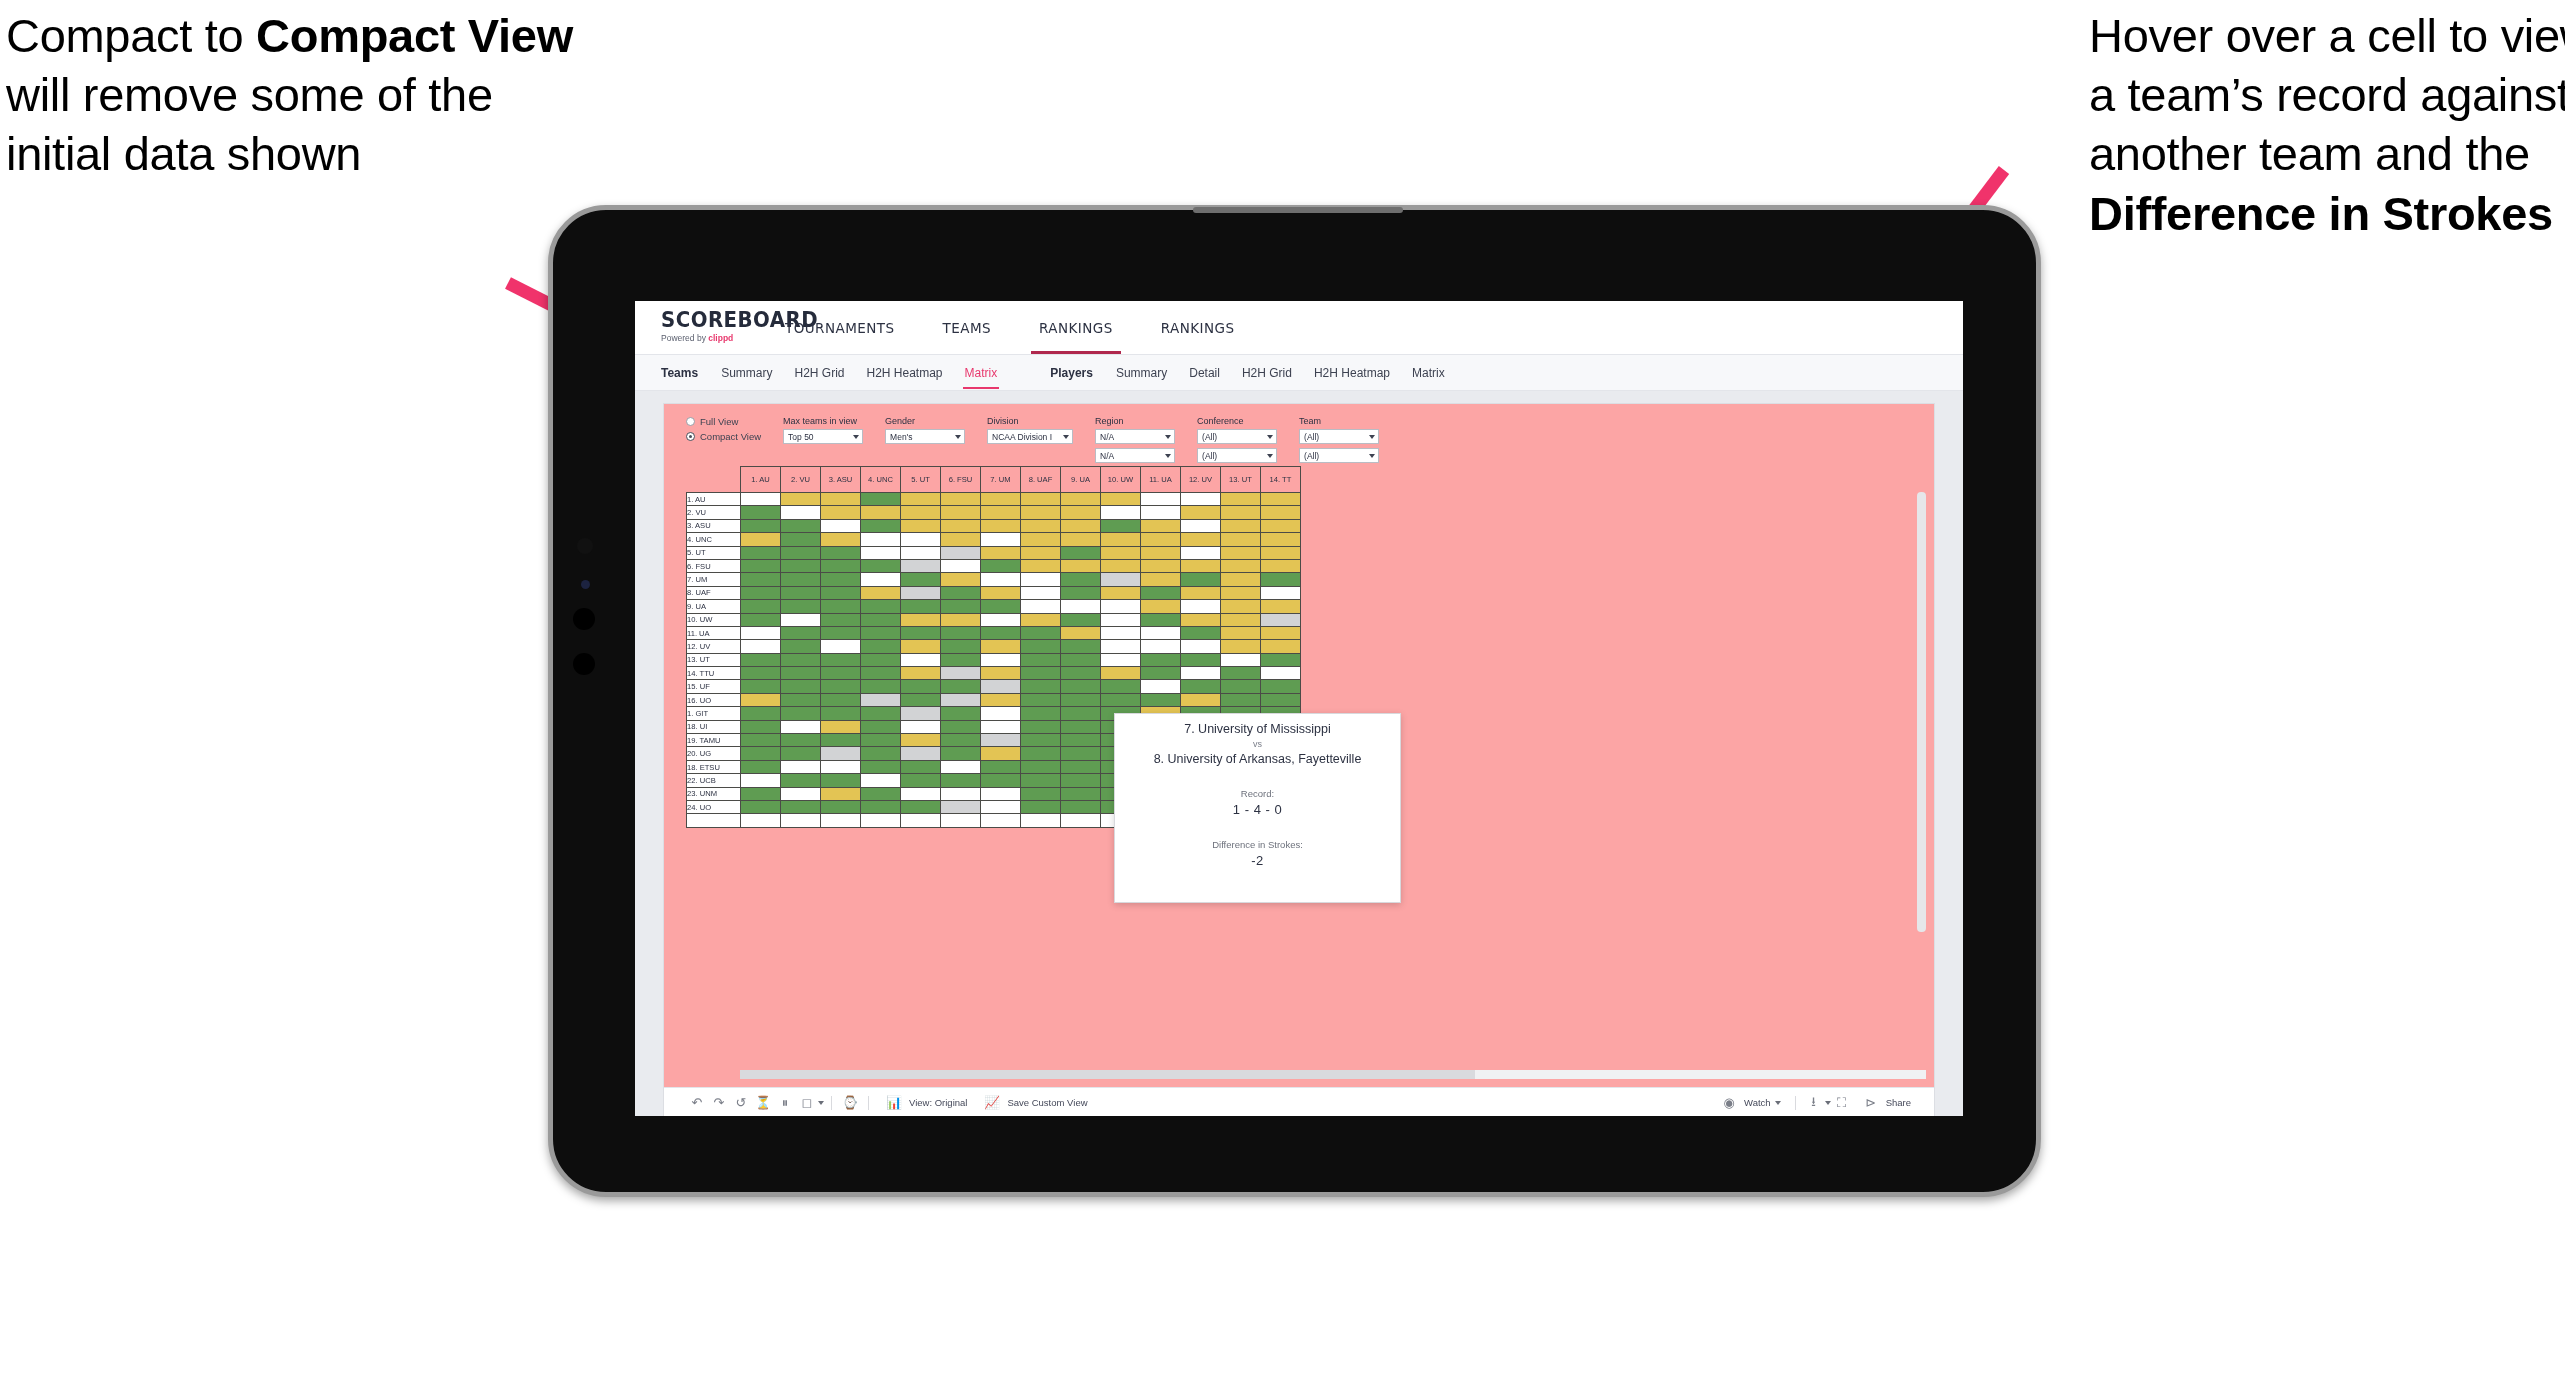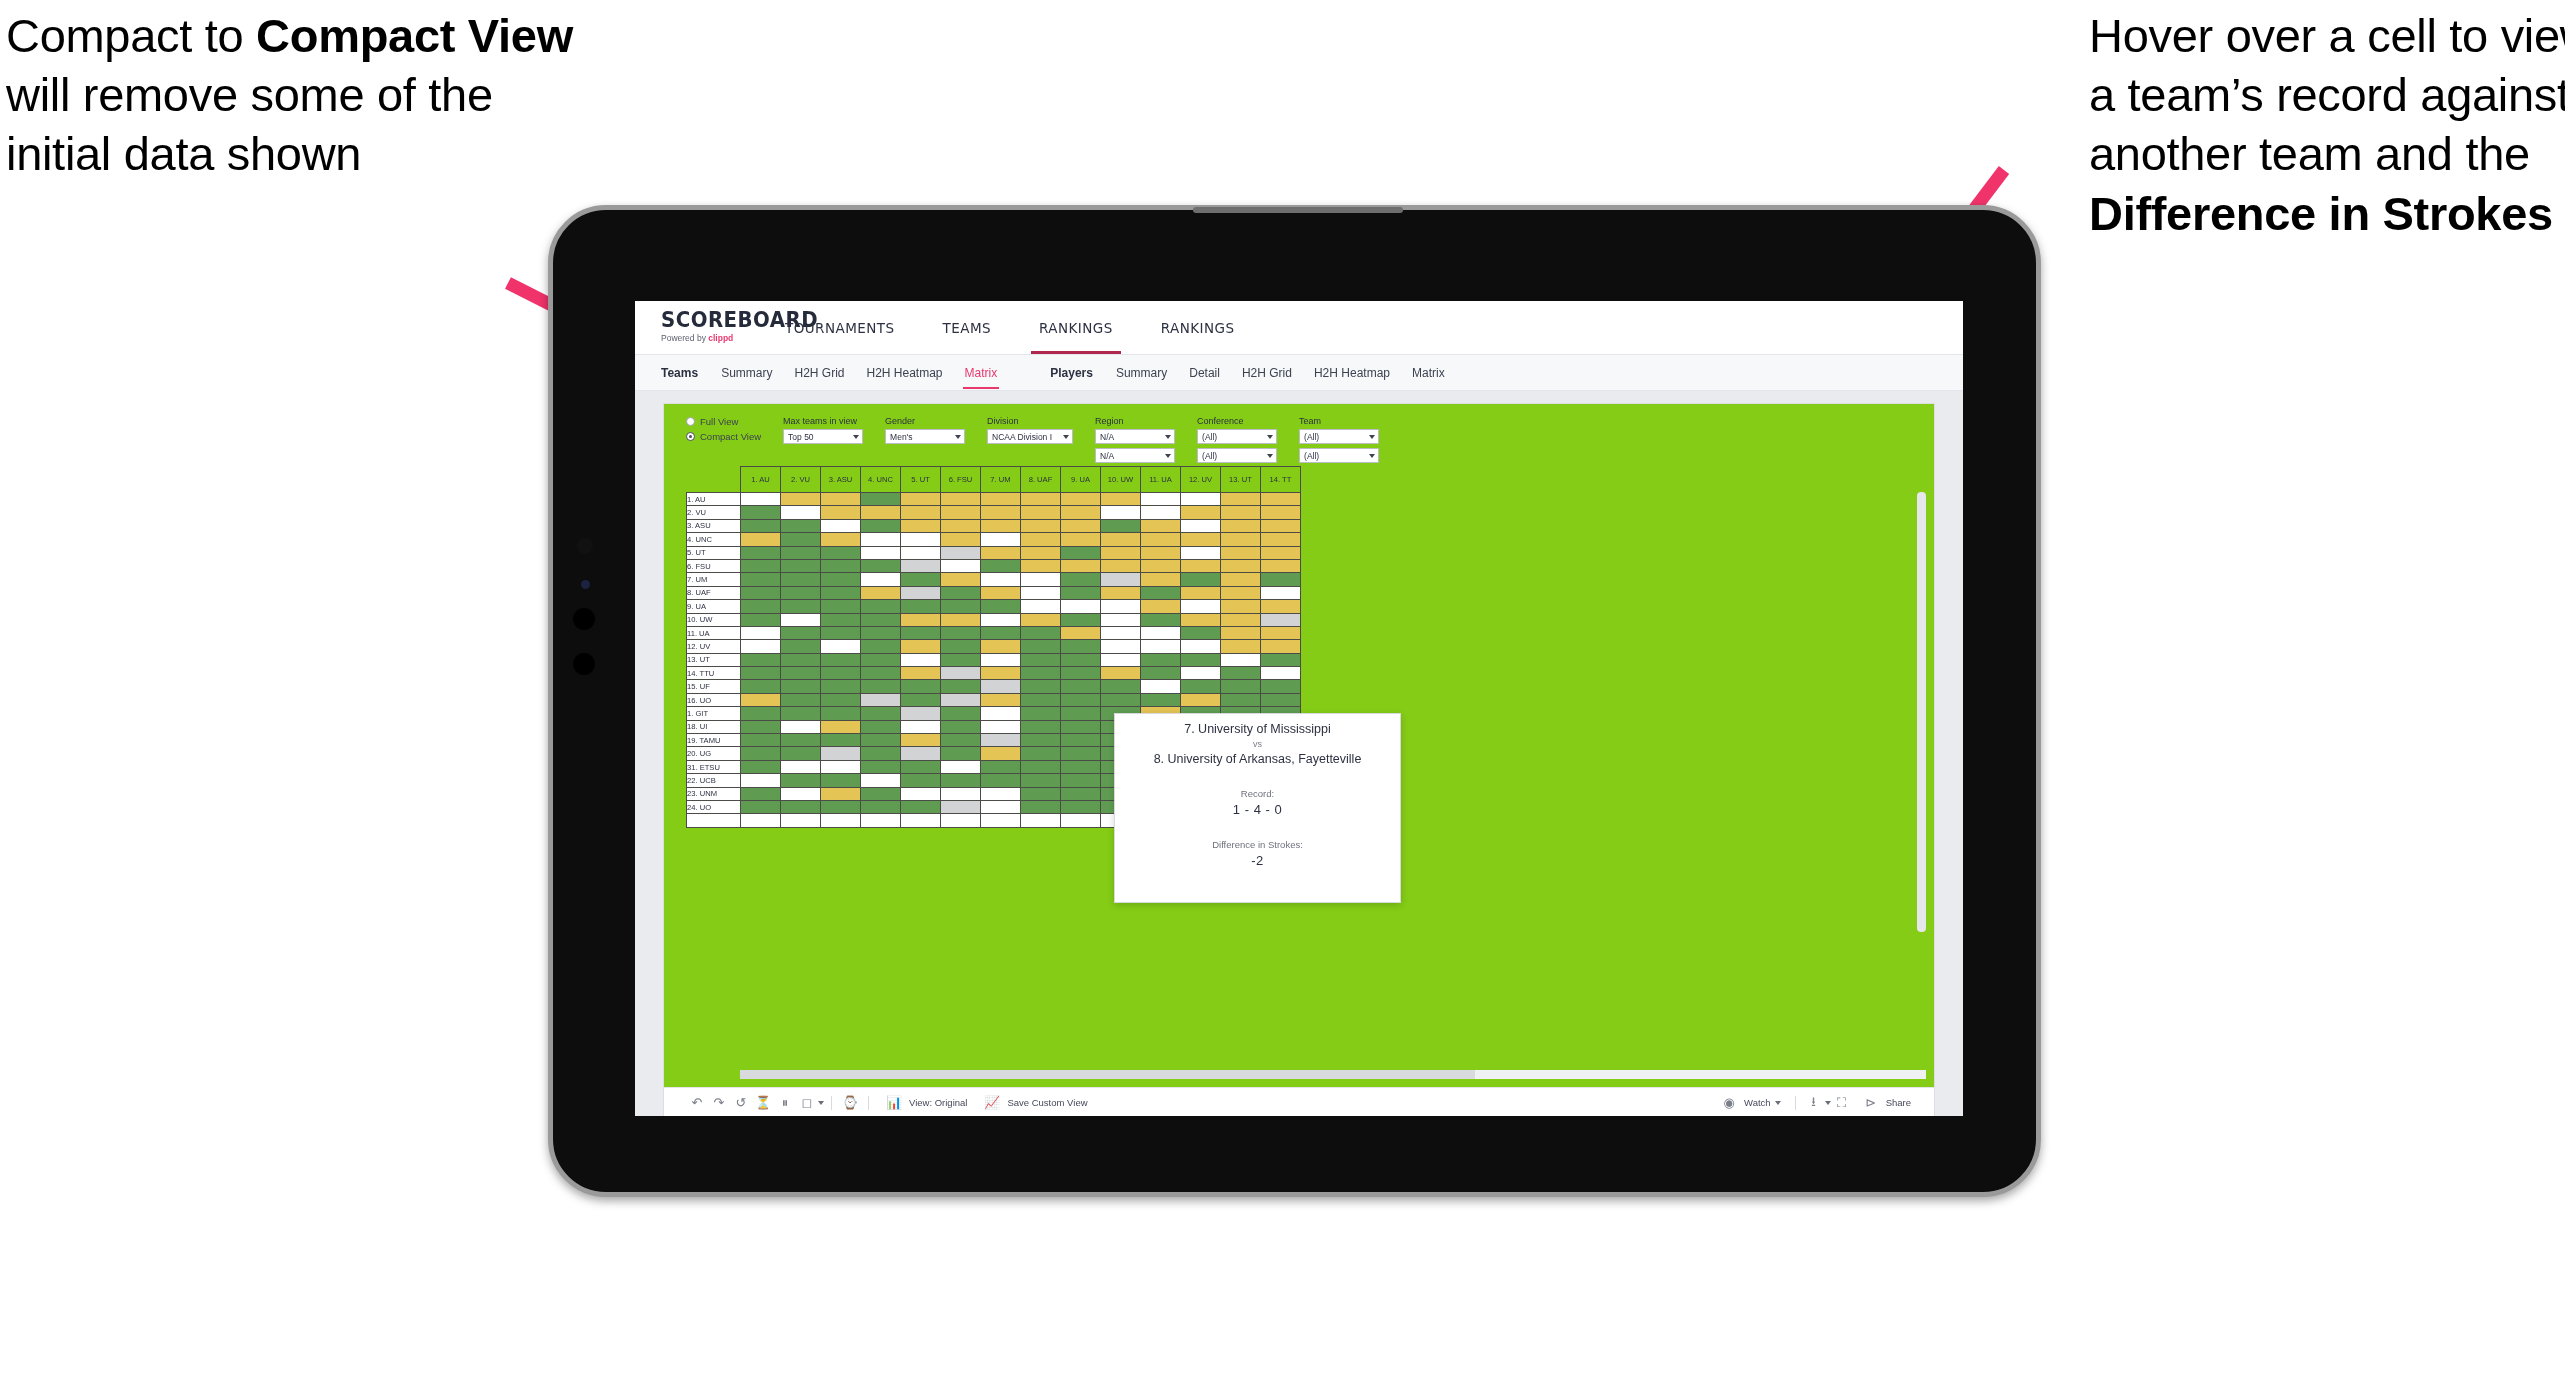--- a/index.html
+++ b/index.html
@@ -68,21 +68,21 @@
   .subgroup .glabel { font-size:12px; font-weight:700; color:#2c3142; padding:0 12px; }
   .subgroup a { font-size:12px; color:#3d4251; text-decoration:none; padding:0 11px;
     position:relative; }
   .subgroup a.active { color:#e8386d; }
   .subgroup a.active::after { content:""; position:absolute; left:9px; right:9px;
     bottom:-9px; height:2px; background:#e8386d; }
   #subnav .spacer { width:30px; }
 
   
   #viz-outer { padding:12px 0 0 0; height:727px; background:#e9ebef; }
-  #viz { margin:0 28px; background:#84cc16; height:100%; position:relative;
+  #viz { margin:0 28px; background:#fca5a5; height:100%; position:relative;
     border:1px solid #dcdee3; }
 
   
   #filters { display:flex; padding:12px 0 0 22px; gap:0; }
   .fgroup { margin-right:22px; }
   .flabel { font-size:9px; color:#2c3142; margin-bottom:3px; }
   .fsel {
     width:80px; height:15px; border:1px solid #b9bcc4; background:#fff;
     font-size:8.5px; color:#2c3142; display:flex; align-items:center;
     padding-left:4px; position:relative; margin-bottom:4px;
@@ -651,21 +651,21 @@
                   <td class="cell c-y"></td>
                   <td class="cell c-g"></td>
                   <td class="cell c-g"></td>
                   <td class="cell c-g"></td>
                   <td class="cell c-y"></td>
                   <td class="cell c-g"></td>
                   <td class="cell c-g"></td>
                   <td class="cell c-g"></td>
                 </tr>
                 <tr>
-                  <td class="rowhead">31. ETSU</td>
+                  <td class="rowhead">18. ETSU</td>
                   <td class="cell c-g"></td>
                   <td class="cell c-w"></td>
                   <td class="cell c-w"></td>
                   <td class="cell c-g"></td>
                   <td class="cell c-g"></td>
                   <td class="cell c-w"></td>
                   <td class="cell c-g"></td>
                   <td class="cell c-g"></td>
                   <td class="cell c-g"></td>
                   <td class="cell c-g"></td>

